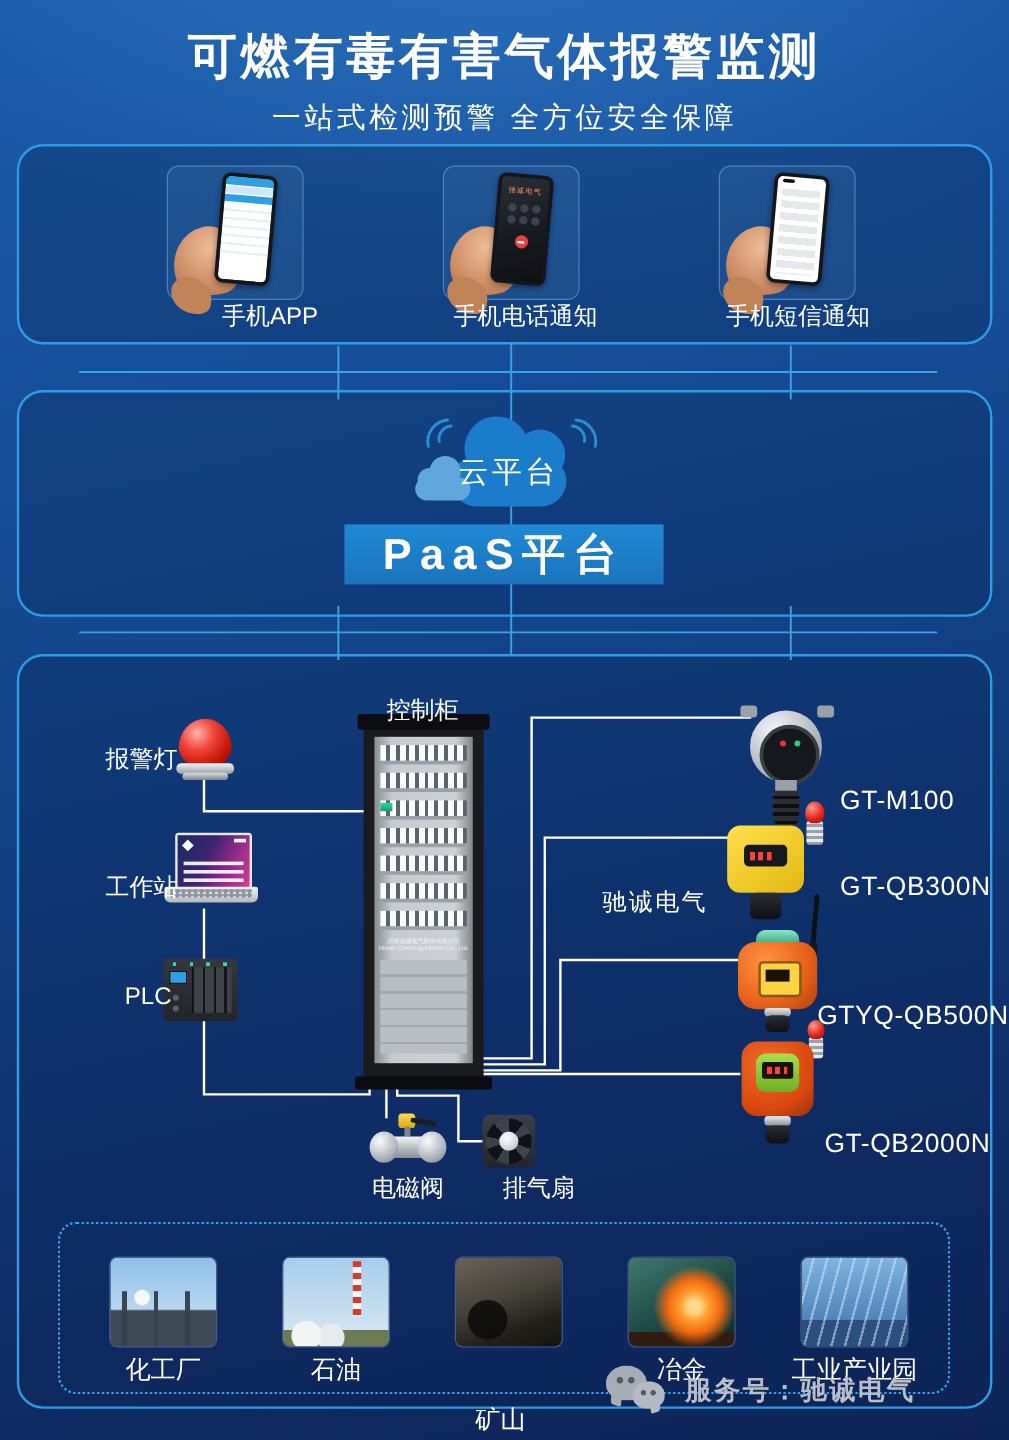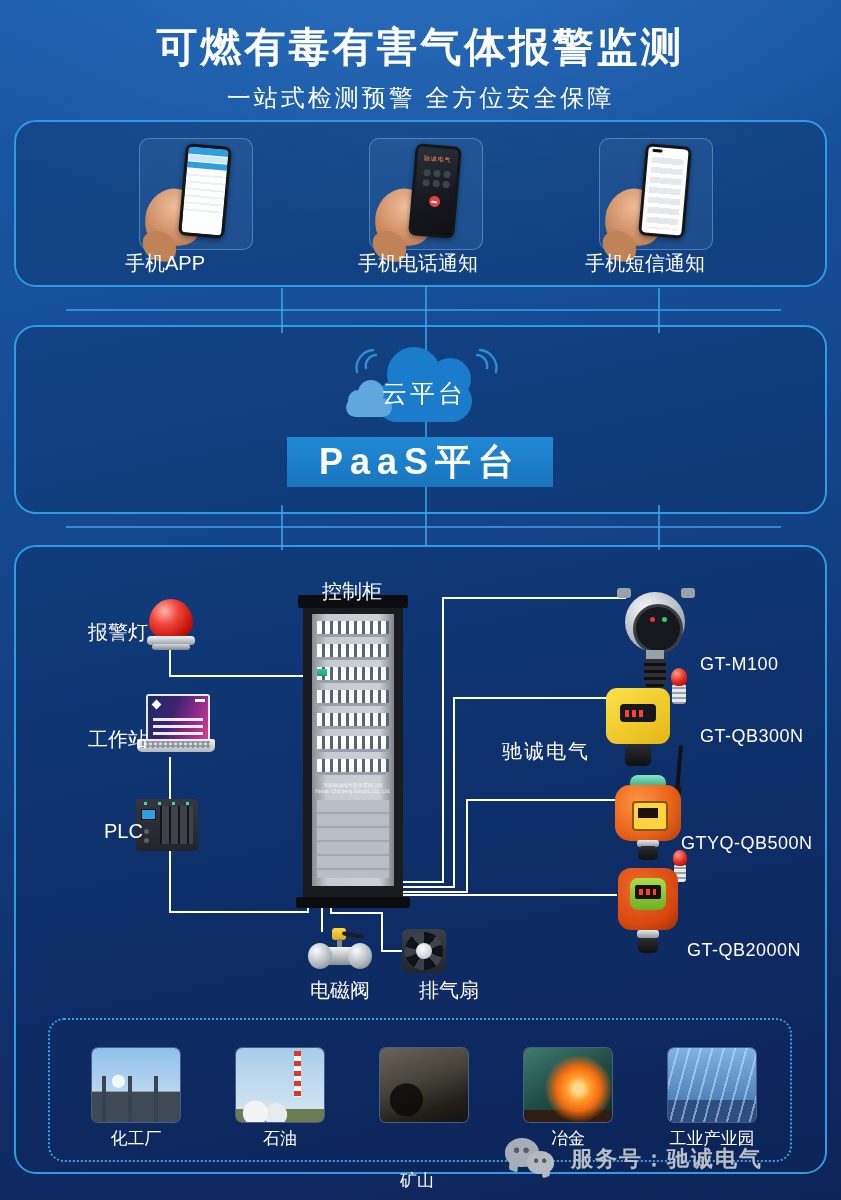--- a/index.html
+++ b/index.html
@@ -39,29 +39,29 @@
       repeating-linear-gradient(#fff 0 5px,#eceff3 5px 7px) 0 22px/100% 44px no-repeat,#fff;}
   .s-call{background:linear-gradient(160deg,#2a3038,#171a20 55%,#0e1014);}
   .caller{margin-top:7px;text-align:center;font-size:6px;color:#ff8a5e;letter-spacing:1px;}
   .keygrid{display:grid;grid-template-columns:repeat(3,7px);grid-gap:3px;justify-content:center;margin-top:6px;}
   .kdot{width:7px;height:7px;border-radius:50%;background:#3d444d;}
   .hang{width:11px;height:11px;border-radius:50%;background:#e64040;margin:9px auto 0;position:relative;}
   .hang::after{content:"";position:absolute;left:2.5px;top:4.5px;width:6px;height:2px;border-radius:1px;background:#fff;}
   .notch{width:10px;height:3px;background:#111;border-radius:2px;margin:2px 0 0 4px;}
   .bubbles{position:absolute;left:4px;right:4px;top:10px;bottom:5px;
       background:repeating-linear-gradient(#e6e8eb 0 6px,transparent 6px 10px);border-radius:2px;}
-  .plabel{top:250px;width:140px;text-align:left;color:#fff;font-size:20px;font-weight:500;z-index:3;}
+  .plabel{top:250px;width:140px;text-align:right;color:#fff;font-size:20px;font-weight:500;z-index:3;}
   
   .cloud-label{left:376px;top:377px;width:96px;text-align:center;color:#fff;font-size:25px;
                font-weight:500;letter-spacing:3px;z-index:4;}
   .paas{left:287px;top:437px;width:266px;height:50px;line-height:50px;text-align:center;z-index:3;
         background:linear-gradient(#2089d4,#1a74bd);color:#fff;font-size:36px;font-weight:bold;letter-spacing:7px;}
   
   .lbl{color:#fff;font-size:20px;z-index:4;white-space:nowrap;}
-  .mlabel{color:#fff;font-size:18px;z-index:4;white-space:nowrap;letter-spacing:.5px;}
+  .mlabel{color:#fff;font-size:22px;z-index:4;white-space:nowrap;letter-spacing:.5px;}
   
   .cabinet{left:303px;top:598px;width:100px;height:302px;background:#191b1f;border-radius:2px;z-index:3;}
   .cab-cap{position:absolute;left:-5px;top:-3px;width:110px;height:13px;background:#0c0d10;border-radius:2px;}
   .cab-inner{position:absolute;left:9px;top:16px;width:82px;height:272px;
       background:linear-gradient(90deg,#878d94,#c7cbd1 18%,#cdd1d6 82%,#7f858c);}
   .cab-row{height:13px;margin:7px 5px 0;border-bottom:3px solid #9aa0a7;
       background:repeating-linear-gradient(90deg,#f8fafb 0 5px,#5d636b 5px 8px);}
   .cab-row.row-accent{background:
       linear-gradient(#2ad59b,#1a9e6f) 0 2px/10px 7px no-repeat,
       repeating-linear-gradient(90deg,#f8fafb 0 5px,#5d636b 5px 8px);}
@@ -145,21 +145,21 @@
   .q5-win{position:absolute;left:4px;top:5px;width:20px;height:10px;background:#1a1206;}
   .antenna{position:absolute;left:62px;top:-30px;width:4px;height:48px;border-radius:2px;background:#101114;transform:rotate(5deg);}
   .antenna::after{content:"";position:absolute;left:-1.5px;top:40px;width:7px;height:16px;border-radius:3px;background:#17181c;}
   .q2-bezel{position:absolute;left:12px;top:12px;width:36px;height:32px;border-radius:8px;
       background:linear-gradient(#a8e04a,#6fae24);}
   .q2-win{position:absolute;left:5px;top:7px;width:26px;height:14px;background:#1a1206;border-radius:2px;}
   .sens-ring{position:absolute;background:linear-gradient(#e9ecef,#8e959d);border-radius:3px;}
   
   .dashed-box{left:48px;top:1018px;width:740px;height:140px;border:2px dotted #2ba4ec;border-radius:16px;z-index:1;}
   .photo{top:1048px;width:88px;height:74px;border-radius:6px;z-index:3;box-shadow:0 0 0 1px rgba(255,255,255,.25);}
-  .ph-label{top:1127px;width:120px;text-align:center;color:#fff;font-size:17px;z-index:3;}
+  .ph-label{top:1127px;width:120px;text-align:center;color:#fff;font-size:21px;z-index:3;}
   .ph1{background:
       linear-gradient(to top,rgba(55,66,78,.95) 0 40%,transparent 42%),
       repeating-linear-gradient(90deg,transparent 0 10px,rgba(44,54,64,.9) 10px 14px,transparent 14px 26px) 0 100%/100% 62% no-repeat,
       radial-gradient(circle at 30% 45%,rgba(255,255,255,.85) 6px,transparent 7px),
       linear-gradient(#8fc0ea,#d6e6f4);}
   .ph2{background:
       radial-gradient(circle at 22% 88%,#f2f4f6 12px,transparent 13px),
       radial-gradient(circle at 45% 90%,#e8ebee 11px,transparent 12px),
       repeating-linear-gradient(#d63b2f 0 5px,#f4f6f8 5px 10px) 72% 10%/7px 62% no-repeat,
       linear-gradient(to top,#6d7b55 0 18%,transparent 18%),

